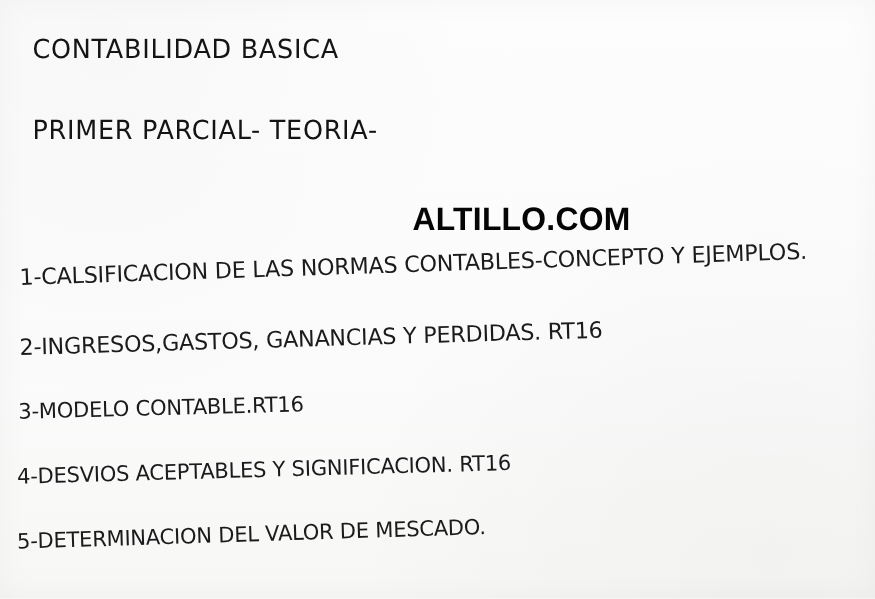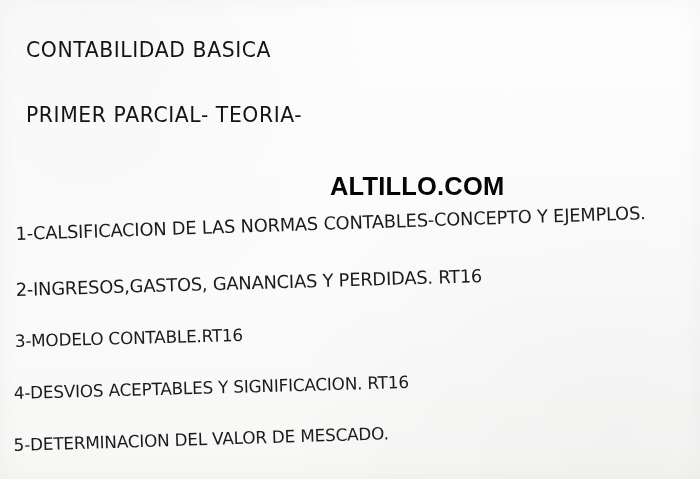--- a/index.html
+++ b/index.html
@@ -24,21 +24,20 @@
     position: absolute;
     inset: 0;
     pointer-events: none;
     background:
       radial-gradient(circle at 12% 8%, rgba(0,0,0,0.018), rgba(0,0,0,0) 40%),
       radial-gradient(circle at 88% 92%, rgba(0,0,0,0.022), rgba(0,0,0,0) 45%);
   }
   .doc {
     position: absolute;
     inset: 0;
-    margin-top: 11px;
   }
   .line {
     position: absolute;
     white-space: nowrap;
     color: #1a1a1a;
     font-family: "DejaVu Sans", sans-serif;
   }
   
   .heading {
     font-size: 21px;

